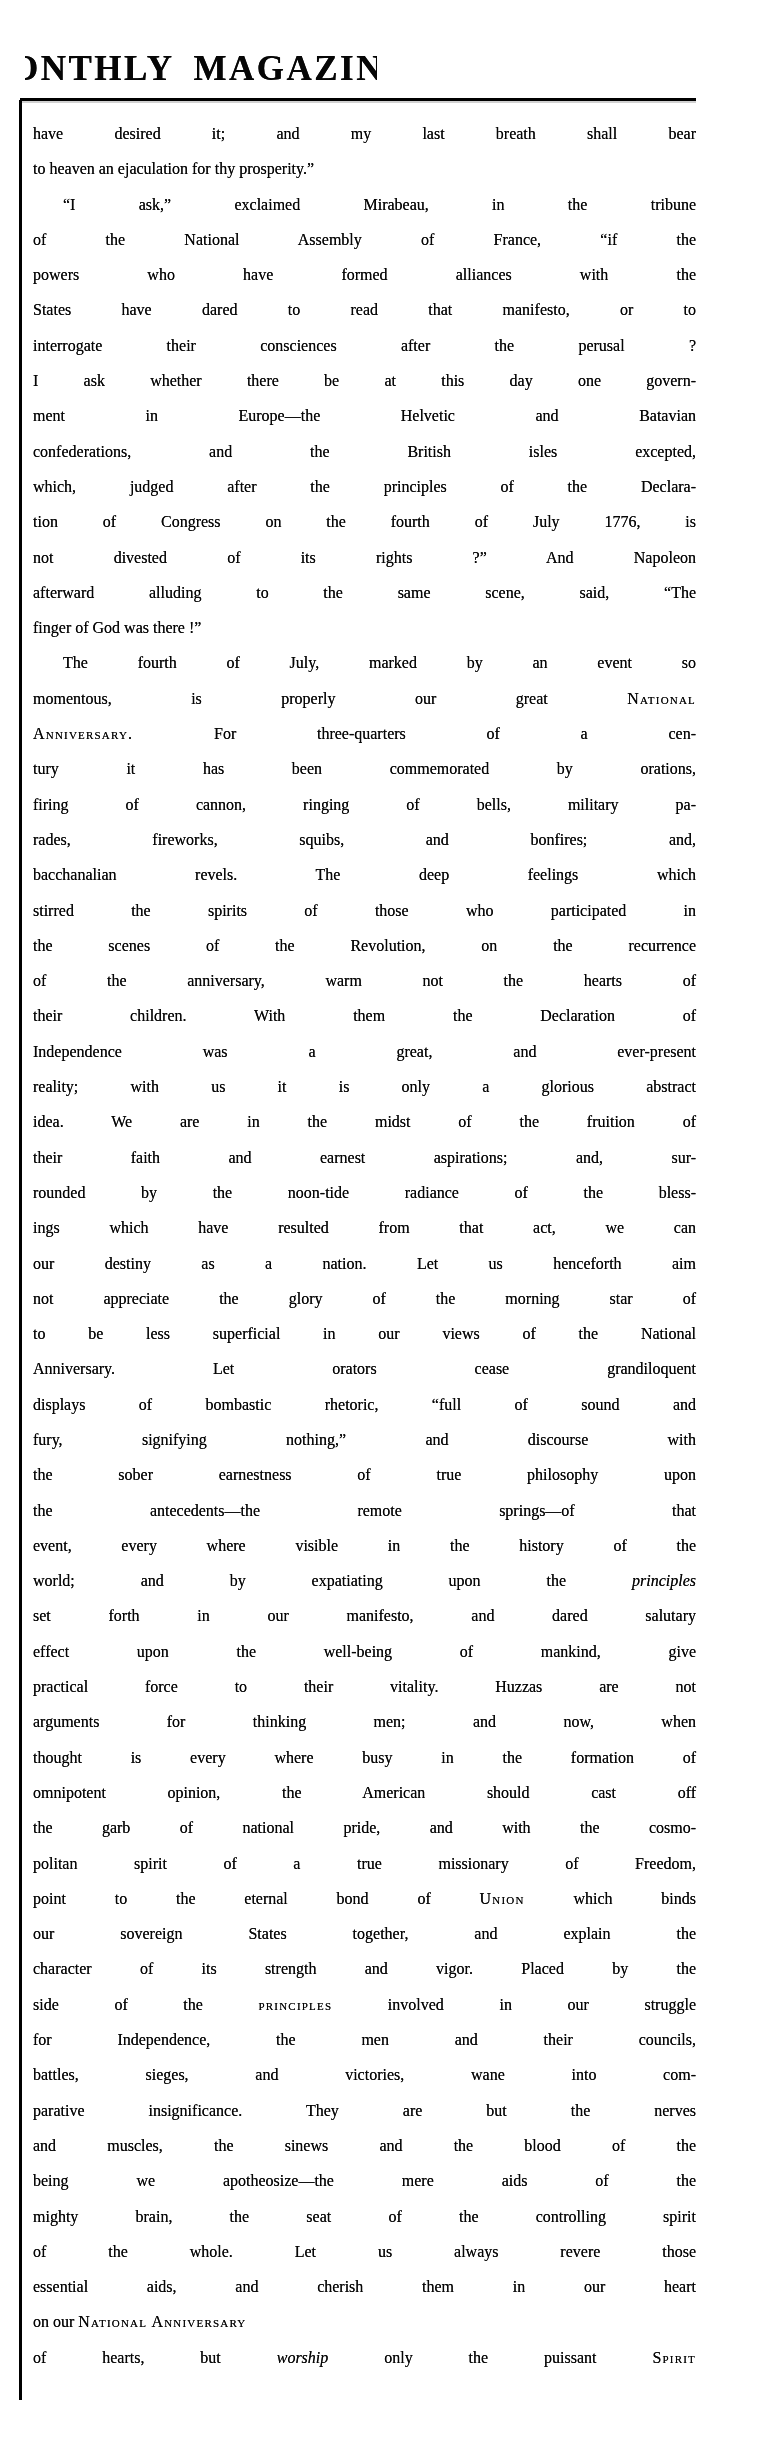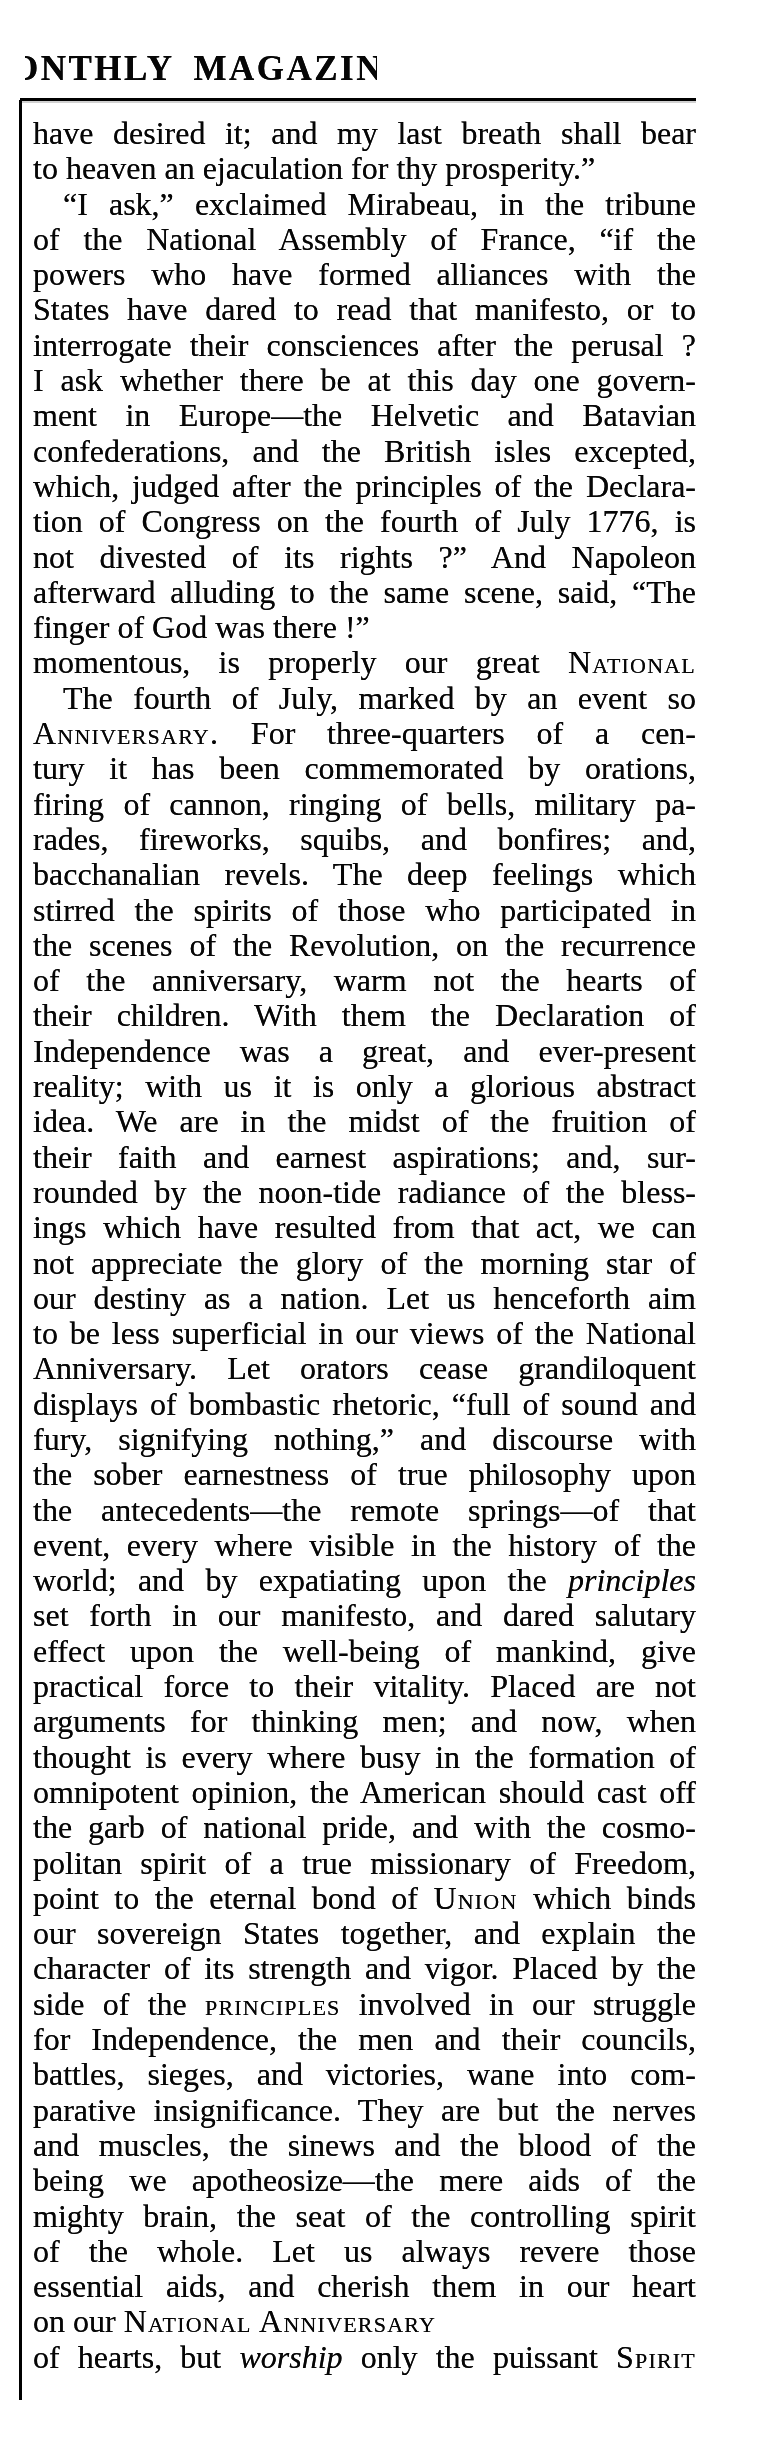--- a/index.html
+++ b/index.html
@@ -46,21 +46,21 @@
     top: 100px;
     width: 3px;
     height: 2300px;
     background: #000;
   }
   .column {
     position: absolute;
     left: 33px;
     top: 116px;
     width: 663px;
-    font-size: 32px;
+    font-size: 16px;
     line-height: 35.3px;
     text-align: justify;
     text-justify: inter-word;
     text-shadow: 0 0 0.55px rgba(0,0,0,0.8);
   }
   .line {
     text-align: justify;
     text-align-last: justify;
   }
   .line.end  { text-align-last: left; }
@@ -86,50 +86,50 @@
       <div class="line"><span>States have dared to read that manifesto, or to</span></div>
       <div class="line"><span>interrogate their consciences after the perusal ?</span></div>
       <div class="line"><span>I ask whether there be at this day one govern-</span></div>
       <div class="line"><span>ment in Europe—the Helvetic and Batavian</span></div>
       <div class="line"><span>confederations, and the British isles excepted,</span></div>
       <div class="line"><span>which, judged after the principles of the Declara-</span></div>
       <div class="line"><span>tion of Congress on the fourth of July 1776, is</span></div>
       <div class="line"><span>not divested of its rights ?”  And Napoleon</span></div>
       <div class="line"><span>afterward alluding to the same scene, said, “The</span></div>
       <div class="line end"><span>finger of God was there !”</span></div>
+      <div class="line indent"><span>The fourth of July, marked by an event so</span></div>
       <div class="line"><span>momentous, is properly our great </span><span class="sc">National</span></div>
-      <div class="line indent"><span>The fourth of July, marked by an event so</span></div>
       <div class="line"><span class="sc">Anniversary.</span><span> For three-quarters of a cen-</span></div>
       <div class="line"><span>tury it has been commemorated by orations,</span></div>
       <div class="line"><span>firing of cannon, ringing of bells, military pa-</span></div>
       <div class="line"><span>rades, fireworks, squibs, and bonfires; and,</span></div>
       <div class="line"><span>bacchanalian revels.  The deep feelings which</span></div>
       <div class="line"><span>stirred the spirits of those who participated in</span></div>
       <div class="line"><span>the scenes of the Revolution, on the recurrence</span></div>
       <div class="line"><span>of the anniversary, warm not the hearts of</span></div>
       <div class="line"><span>their children.  With them the Declaration of</span></div>
       <div class="line"><span>Independence was a great, and ever-present</span></div>
       <div class="line"><span>reality; with us it is only a glorious abstract</span></div>
       <div class="line"><span>idea.  We are in the midst of the fruition of</span></div>
       <div class="line"><span>their faith and earnest aspirations; and, sur-</span></div>
       <div class="line"><span>rounded by the noon-tide radiance of the bless-</span></div>
       <div class="line"><span>ings which have resulted from that act, we can</span></div>
+      <div class="line"><span>our destiny as a nation.  Let us henceforth aim</span></div>
       <div class="line"><span>not appreciate the glory of the morning star of</span></div>
-      <div class="line"><span>our destiny as a nation.  Let us henceforth aim</span></div>
       <div class="line"><span>to be less superficial in our views of the National</span></div>
       <div class="line"><span>Anniversary.  Let orators cease grandiloquent</span></div>
       <div class="line"><span>displays of bombastic rhetoric, “full of sound and</span></div>
       <div class="line"><span>fury, signifying nothing,” and discourse with</span></div>
       <div class="line"><span>the sober earnestness of true philosophy upon</span></div>
       <div class="line"><span>the antecedents—the remote springs—of that</span></div>
       <div class="line"><span>event, every where visible in the history of the</span></div>
       <div class="line"><span>world; and by expatiating upon the </span><span class="it">principles</span></div>
       <div class="line"><span>set forth in our manifesto, and dared salutary</span></div>
       <div class="line"><span>effect upon the well-being of mankind, give</span></div>
-      <div class="line"><span>practical force to their vitality.  Placed are not</span></div>
+      <div class="line"><span>practical force to their vitality.  Huzzas are not</span></div>
       <div class="line"><span>arguments for thinking men; and now, when</span></div>
       <div class="line"><span>thought is every where busy in the formation of</span></div>
       <div class="line"><span>omnipotent opinion, the American should cast off</span></div>
       <div class="line"><span>the garb of national pride, and with the cosmo-</span></div>
       <div class="line"><span>politan spirit of a true missionary of Freedom,</span></div>
       <div class="line"><span>point to the eternal bond of </span><span class="sc">Union</span><span> which binds</span></div>
       <div class="line"><span>our sovereign States together, and explain the</span></div>
       <div class="line"><span>character of its strength and vigor.  Placed by the</span></div>
       <div class="line"><span>side of the </span><span class="sc">principles</span><span> involved in our struggle</span></div>
       <div class="line"><span>for Independence, the men and their councils,</span></div>

